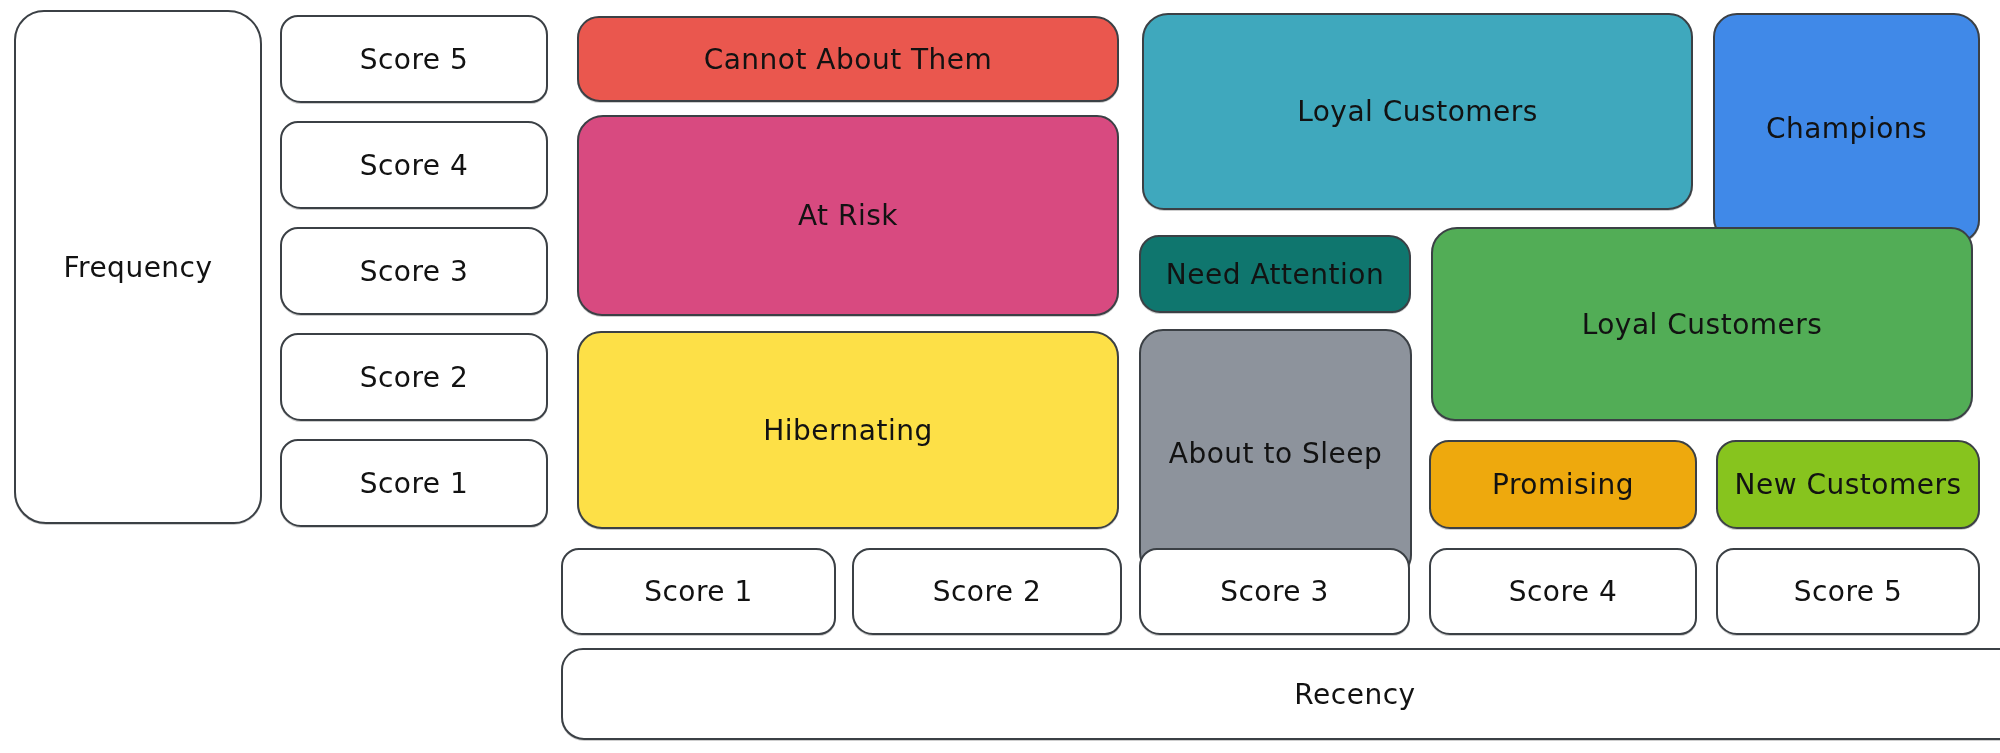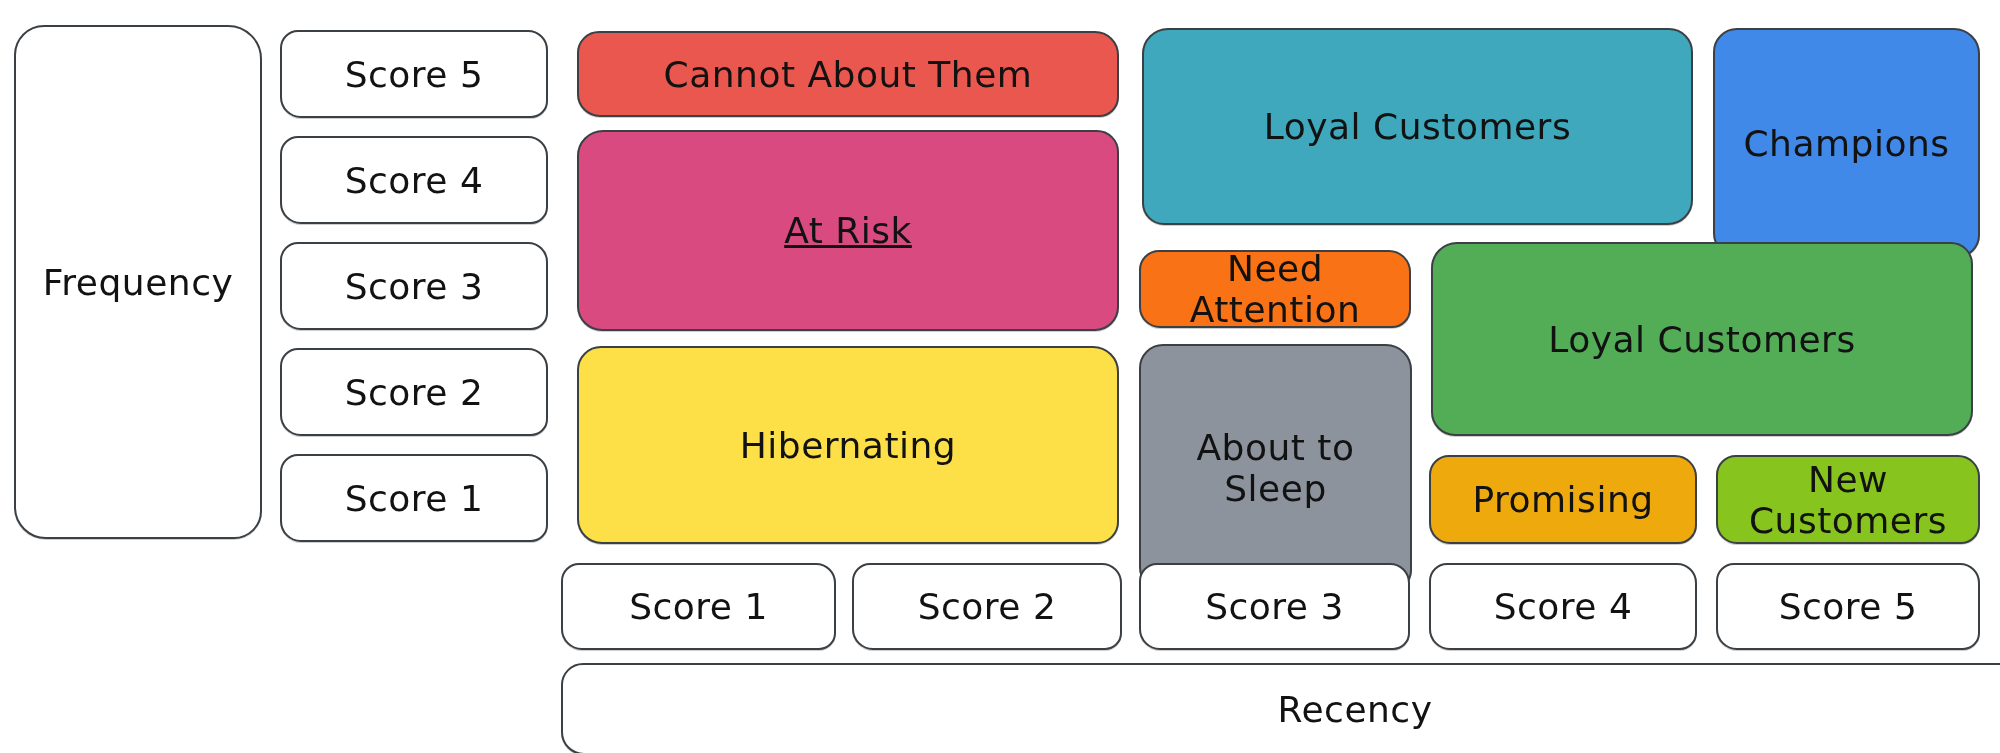--- a/index.html
+++ b/index.html
@@ -16,26 +16,25 @@
     overflow: hidden;
   }
   .box {
     position: absolute;
     box-sizing: border-box;
     border: 2.5px solid #3b4045;
     display: flex;
     align-items: center;
     justify-content: center;
     text-align: center;
-    font-size: 36px;
+    font-size: 28px;
     letter-spacing: 0.5px;
     color: #121212;
     border-radius: 18px 20px 17px 21px;
     box-shadow: 0 1px 0 rgba(60,60,60,0.25);
-    margin-top: 15px;
   }
   .white { background: #ffffff; }
 
   
   #b-frequency      { left: 14px;   top: 10px;  width: 248px;  height: 514px; border-radius: 30px 34px 28px 32px; }
   #b-f5             { left: 280px;  top: 15px;  width: 268px;  height: 88px; }
   #b-f4             { left: 280px;  top: 121px; width: 268px;  height: 88px; }
   #b-f3             { left: 280px;  top: 227px; width: 268px;  height: 88px; }
   #b-f2             { left: 280px;  top: 333px; width: 268px;  height: 88px; }
   #b-f1             { left: 280px;  top: 439px; width: 268px;  height: 88px; }
@@ -66,25 +65,25 @@
 <div class="canvas">
 
   <div class="box white" id="b-frequency">Frequency</div>
   <div class="box white" id="b-f5">Score 5</div>
   <div class="box white" id="b-f4">Score 4</div>
   <div class="box white" id="b-f3">Score 3</div>
   <div class="box white" id="b-f2">Score 2</div>
   <div class="box white" id="b-f1">Score 1</div>
 
   <div class="box seg" id="b-cannot" style="background-color: rgb(234, 87, 78);">Cannot About Them</div>
-  <div class="box seg" id="b-atrisk" style="background-color: rgb(216, 74, 128); text-decoration: underline;">At Risk</div>
+  <div class="box seg" id="b-atrisk" style="background-color: rgb(216, 74, 128);">At Risk</div>
   <div class="box seg" id="b-hibernating" style="background-color: #fde047;">Hibernating</div>
   <div class="box seg" id="b-loyal-top" style="background-color: rgb(63, 168, 189);">Loyal Customers</div>
   <div class="box seg" id="b-champions" style="background-color: rgb(64, 137, 232);">Champions</div>
-  <div class="box seg" id="b-needattention" style="background-color: #f97316;">Need Attention</div>
+  <div class="box seg" id="b-needattention" style="background-color: #0f766e;">Need Attention</div>
   <div class="box seg" id="b-loyal-mid" style="background-color: rgb(82, 173, 86);">Loyal Customers</div>
   <div class="box seg" id="b-abouttosleep" style="background-color: rgb(141, 147, 156);">About to Sleep</div>
   <div class="box seg" id="b-promising" style="background-color: rgb(238, 169, 13); text-align: right;">Promising</div>
   <div class="box seg" id="b-newcustomers" style="background-color: rgb(135, 196, 30);">New Customers</div>
 
   <div class="box white" id="b-r1">Score 1</div>
   <div class="box white" id="b-r2">Score 2</div>
   <div class="box white" id="b-r3">Score 3</div>
   <div class="box white" id="b-r4">Score 4</div>
   <div class="box white" id="b-r5">Score 5</div>

